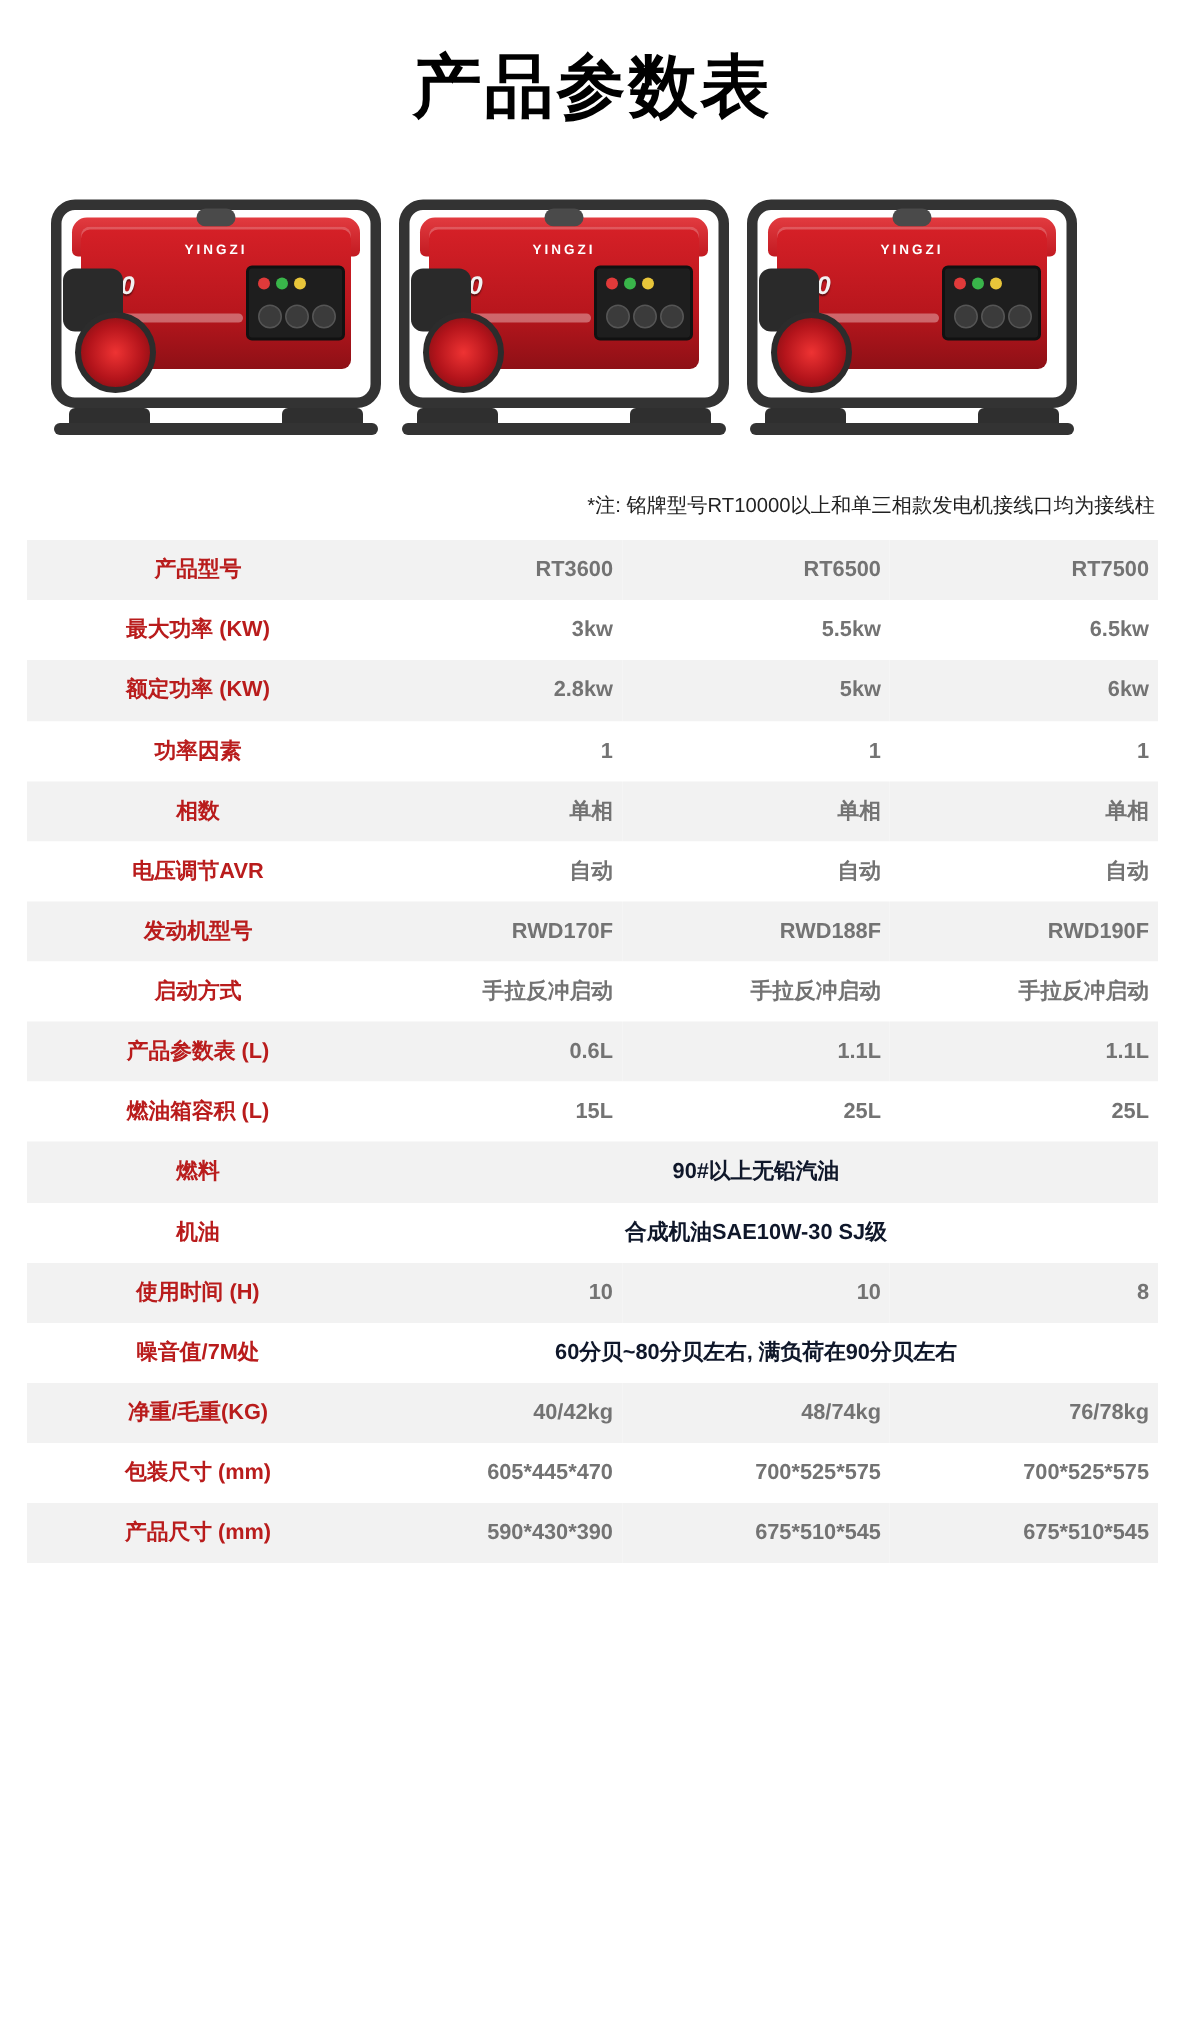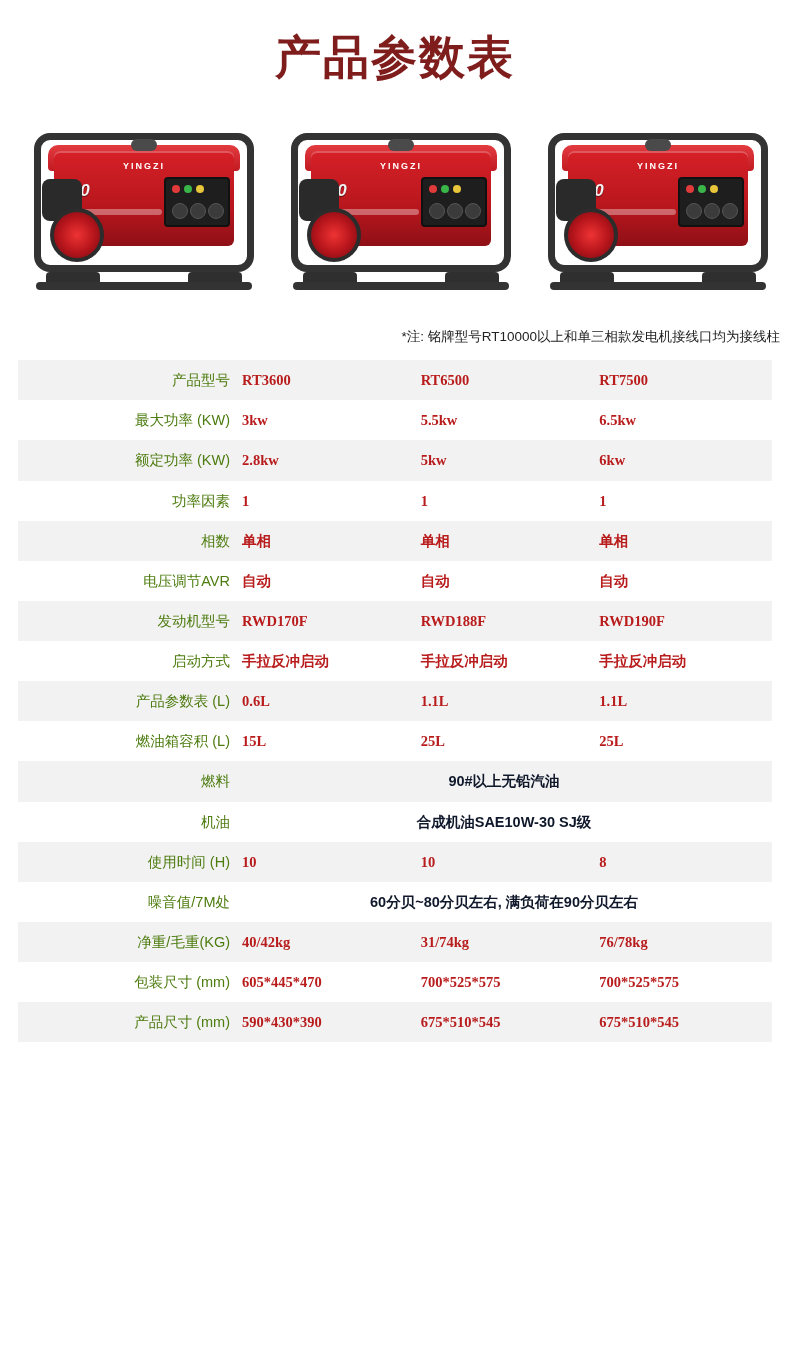--- a/index.html
+++ b/index.html
@@ -17,29 +17,28 @@
   }
 
   
   .page-title {
     text-align: center;
     font-size: 46px;
     font-weight: bold;
     letter-spacing: 2px;
     margin: 30px 0 0 0;
     line-height: 1.2;
-    color: #7f1d1d;
+    color: #000000;
   }
 
   
   .products {
     display: flex;
-    justify-content: space-between;
     align-items: flex-end;
-    padding: 40px 16px 0 28px;
+    padding: 40px 32px 0 28px;
     box-sizing: border-box;
     text-decoration: underline;
   }
   .product-fig {
     width: 232px;
     height: 175px;
     position: relative;
   }
 
   
@@ -164,21 +163,21 @@
     height: 6px;
     background: rgba(255,255,255,.35);
     border-radius: 3px;
   }
 
   
   .note {
     text-align: right;
     font-size: 13.5px;
     color: #222;
-    padding: 28px 10px 14px 18px;
+    padding: 28px 20px 14px 18px;
     box-sizing: border-box;
   }
 
   
   .spec-table {
     width: 754px;
     margin: 0 auto;
     border-collapse: collapse;
     table-layout: fixed;
     font-size: 14.5px;
@@ -186,29 +185,28 @@
   .spec-table td {
     padding: 11px 6px;
     vertical-align: middle;
     line-height: 1.25;
   }
   .spec-table tr.odd td { background: #f2f2f2; }
   .spec-table tr.even td { background: #ffffff; }
   .spec-table td.label {
     width: 196px;
     padding-left: 16px;
+    text-align: center;
+    font-weight: bold;
+    color: #b91c1c;
+  }
+  .spec-table td.val {
     text-align: right;
-    font-weight: normal;
-    color: #4d7c0f;
-  }
-  .spec-table td.val {
-    text-align: left;
-    font-weight: bold;
-    color: #b91c1c;
-    font-family: Liberation Serif, serif;
+    font-weight: bold;
+    color: #737373;
   }
   .spec-table td.val-span {
     text-align: center;
     font-weight: bold;
     color: #0f172a;
   }
 </style>
 </head>
 <body>
 
@@ -371,21 +369,21 @@
         <td class="val">10</td>
         <td class="val">8</td>
       </tr>
       <tr class="even">
         <td class="label">噪音值/7M处</td>
         <td class="val-span" colspan="3">60分贝~80分贝左右, 满负荷在90分贝左右</td>
       </tr>
       <tr class="odd">
         <td class="label">净重/毛重(KG)</td>
         <td class="val">40/42kg</td>
-        <td class="val">31/74kg</td>
+        <td class="val">48/74kg</td>
         <td class="val">76/78kg</td>
       </tr>
       <tr class="even">
         <td class="label">包装尺寸 (mm)</td>
         <td class="val">605*445*470</td>
         <td class="val">700*525*575</td>
         <td class="val">700*525*575</td>
       </tr>
       <tr class="odd">
         <td class="label">产品尺寸 (mm)</td>

